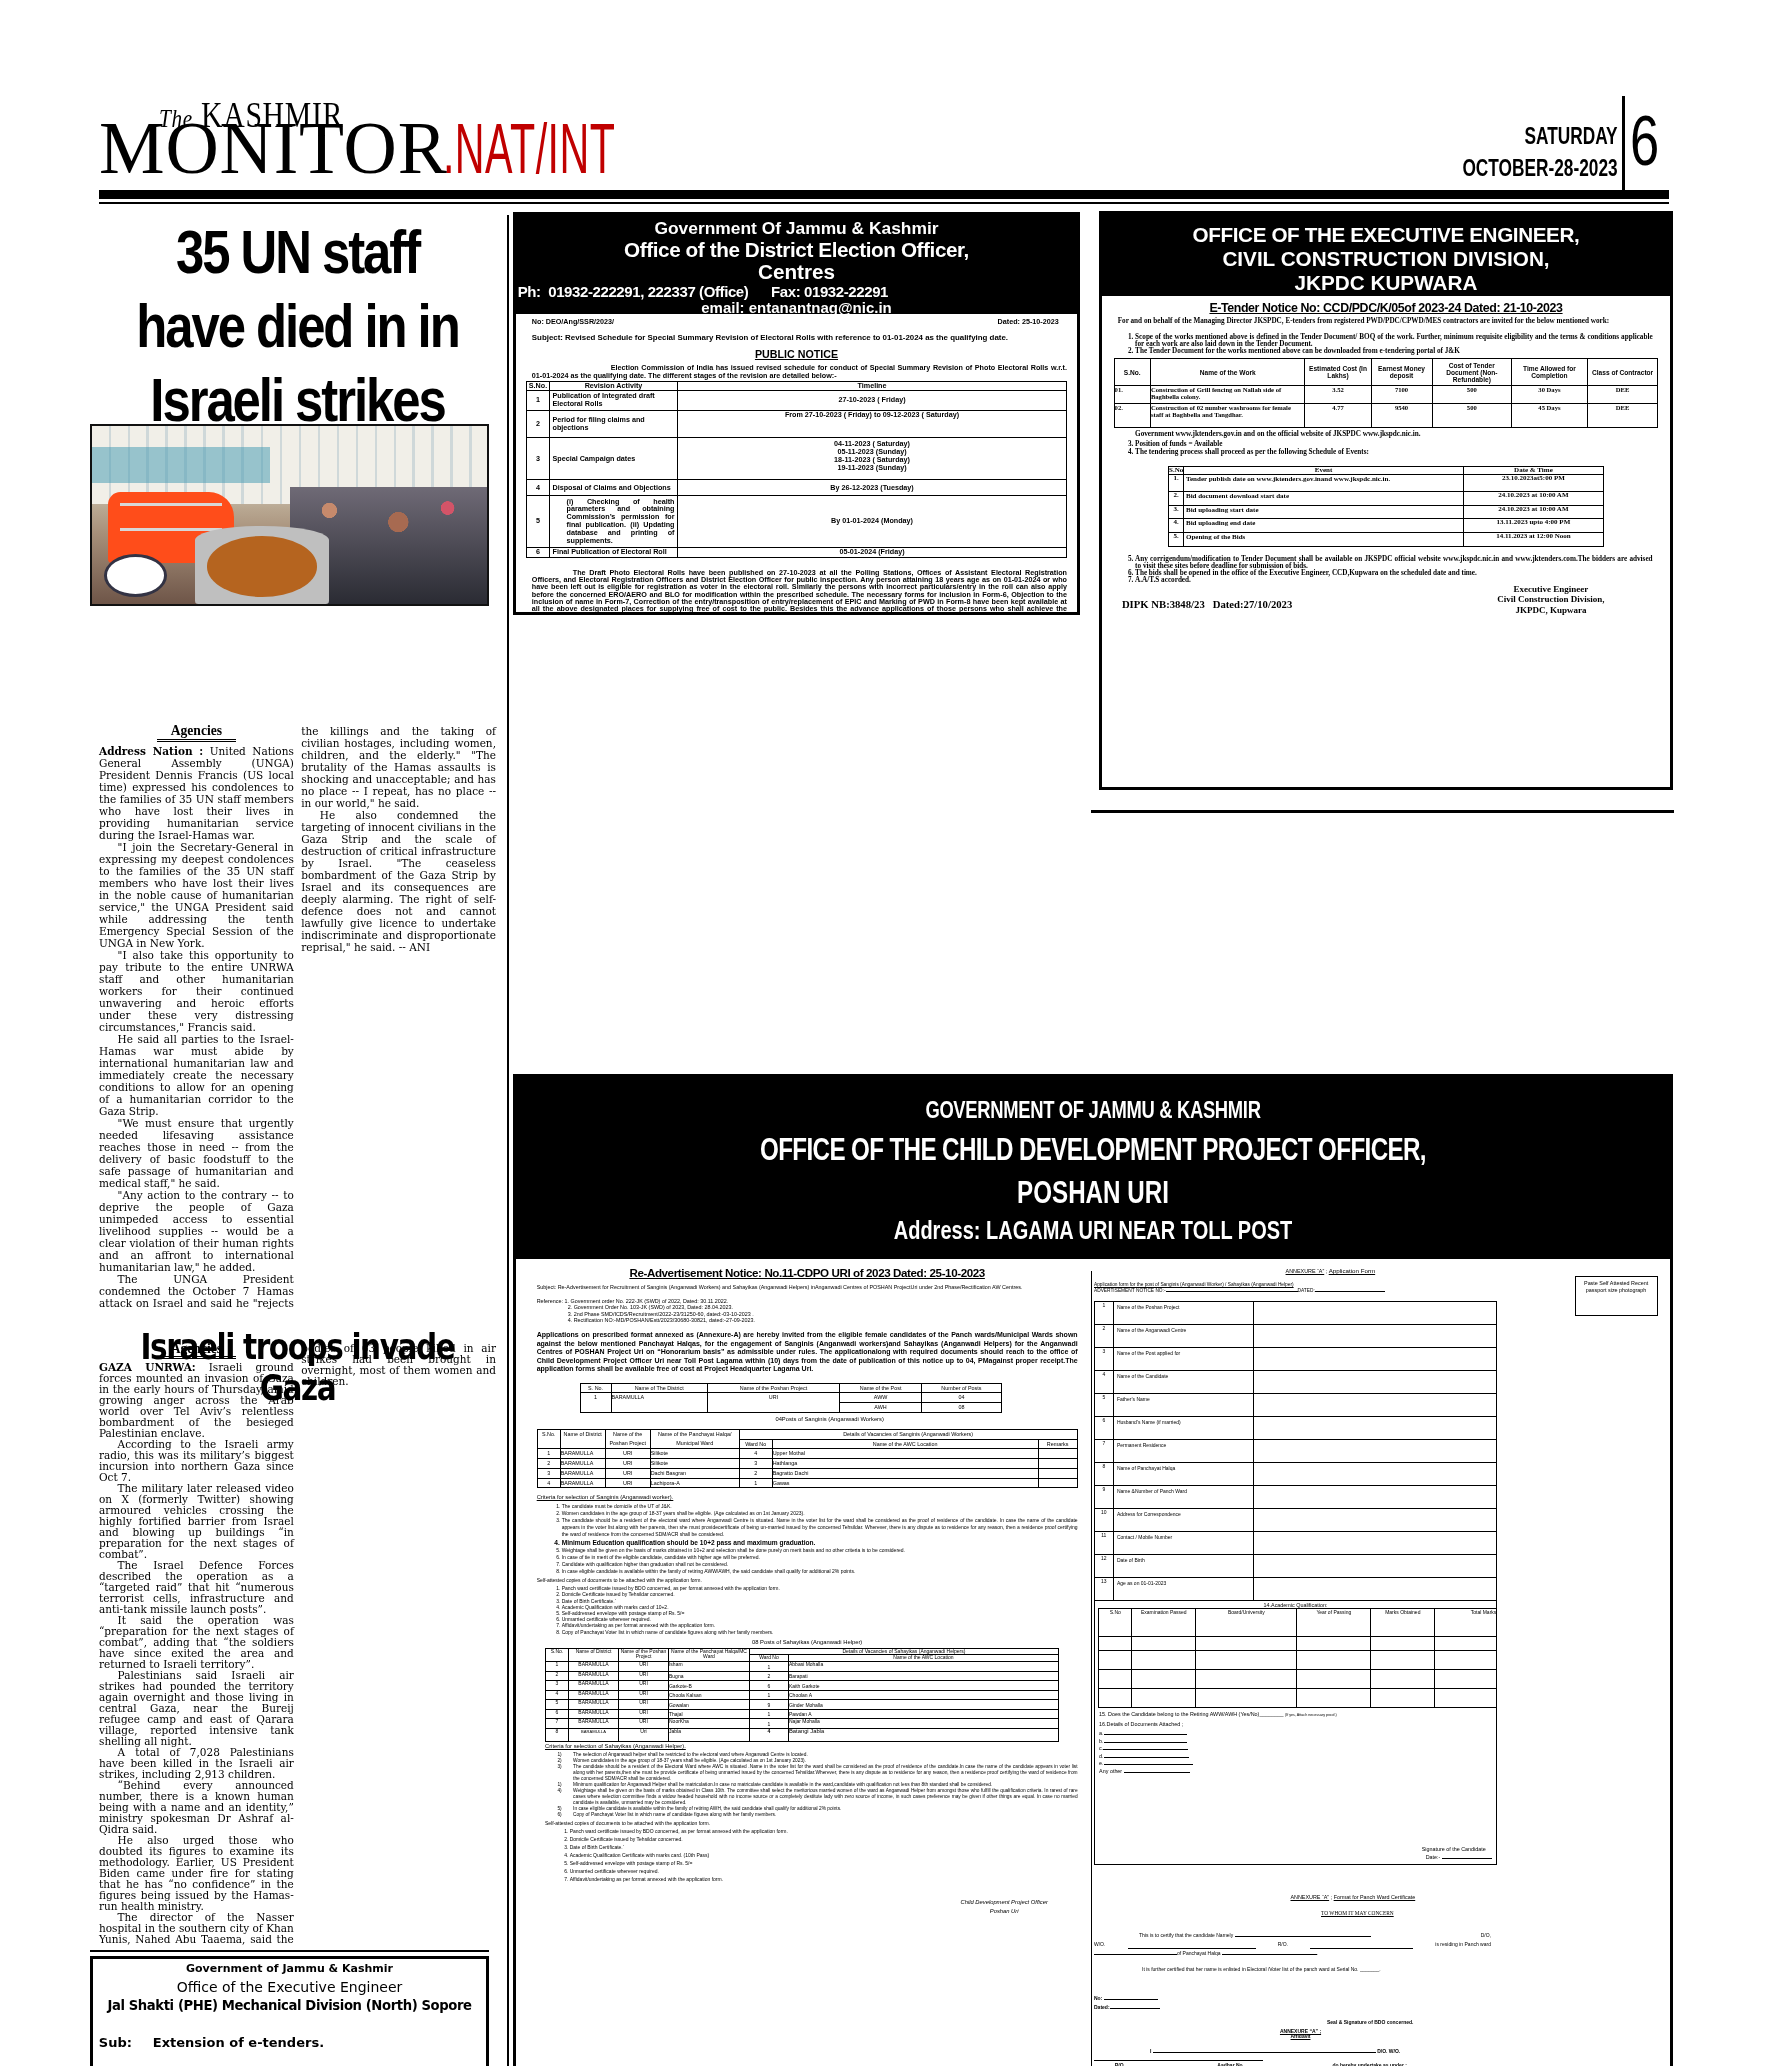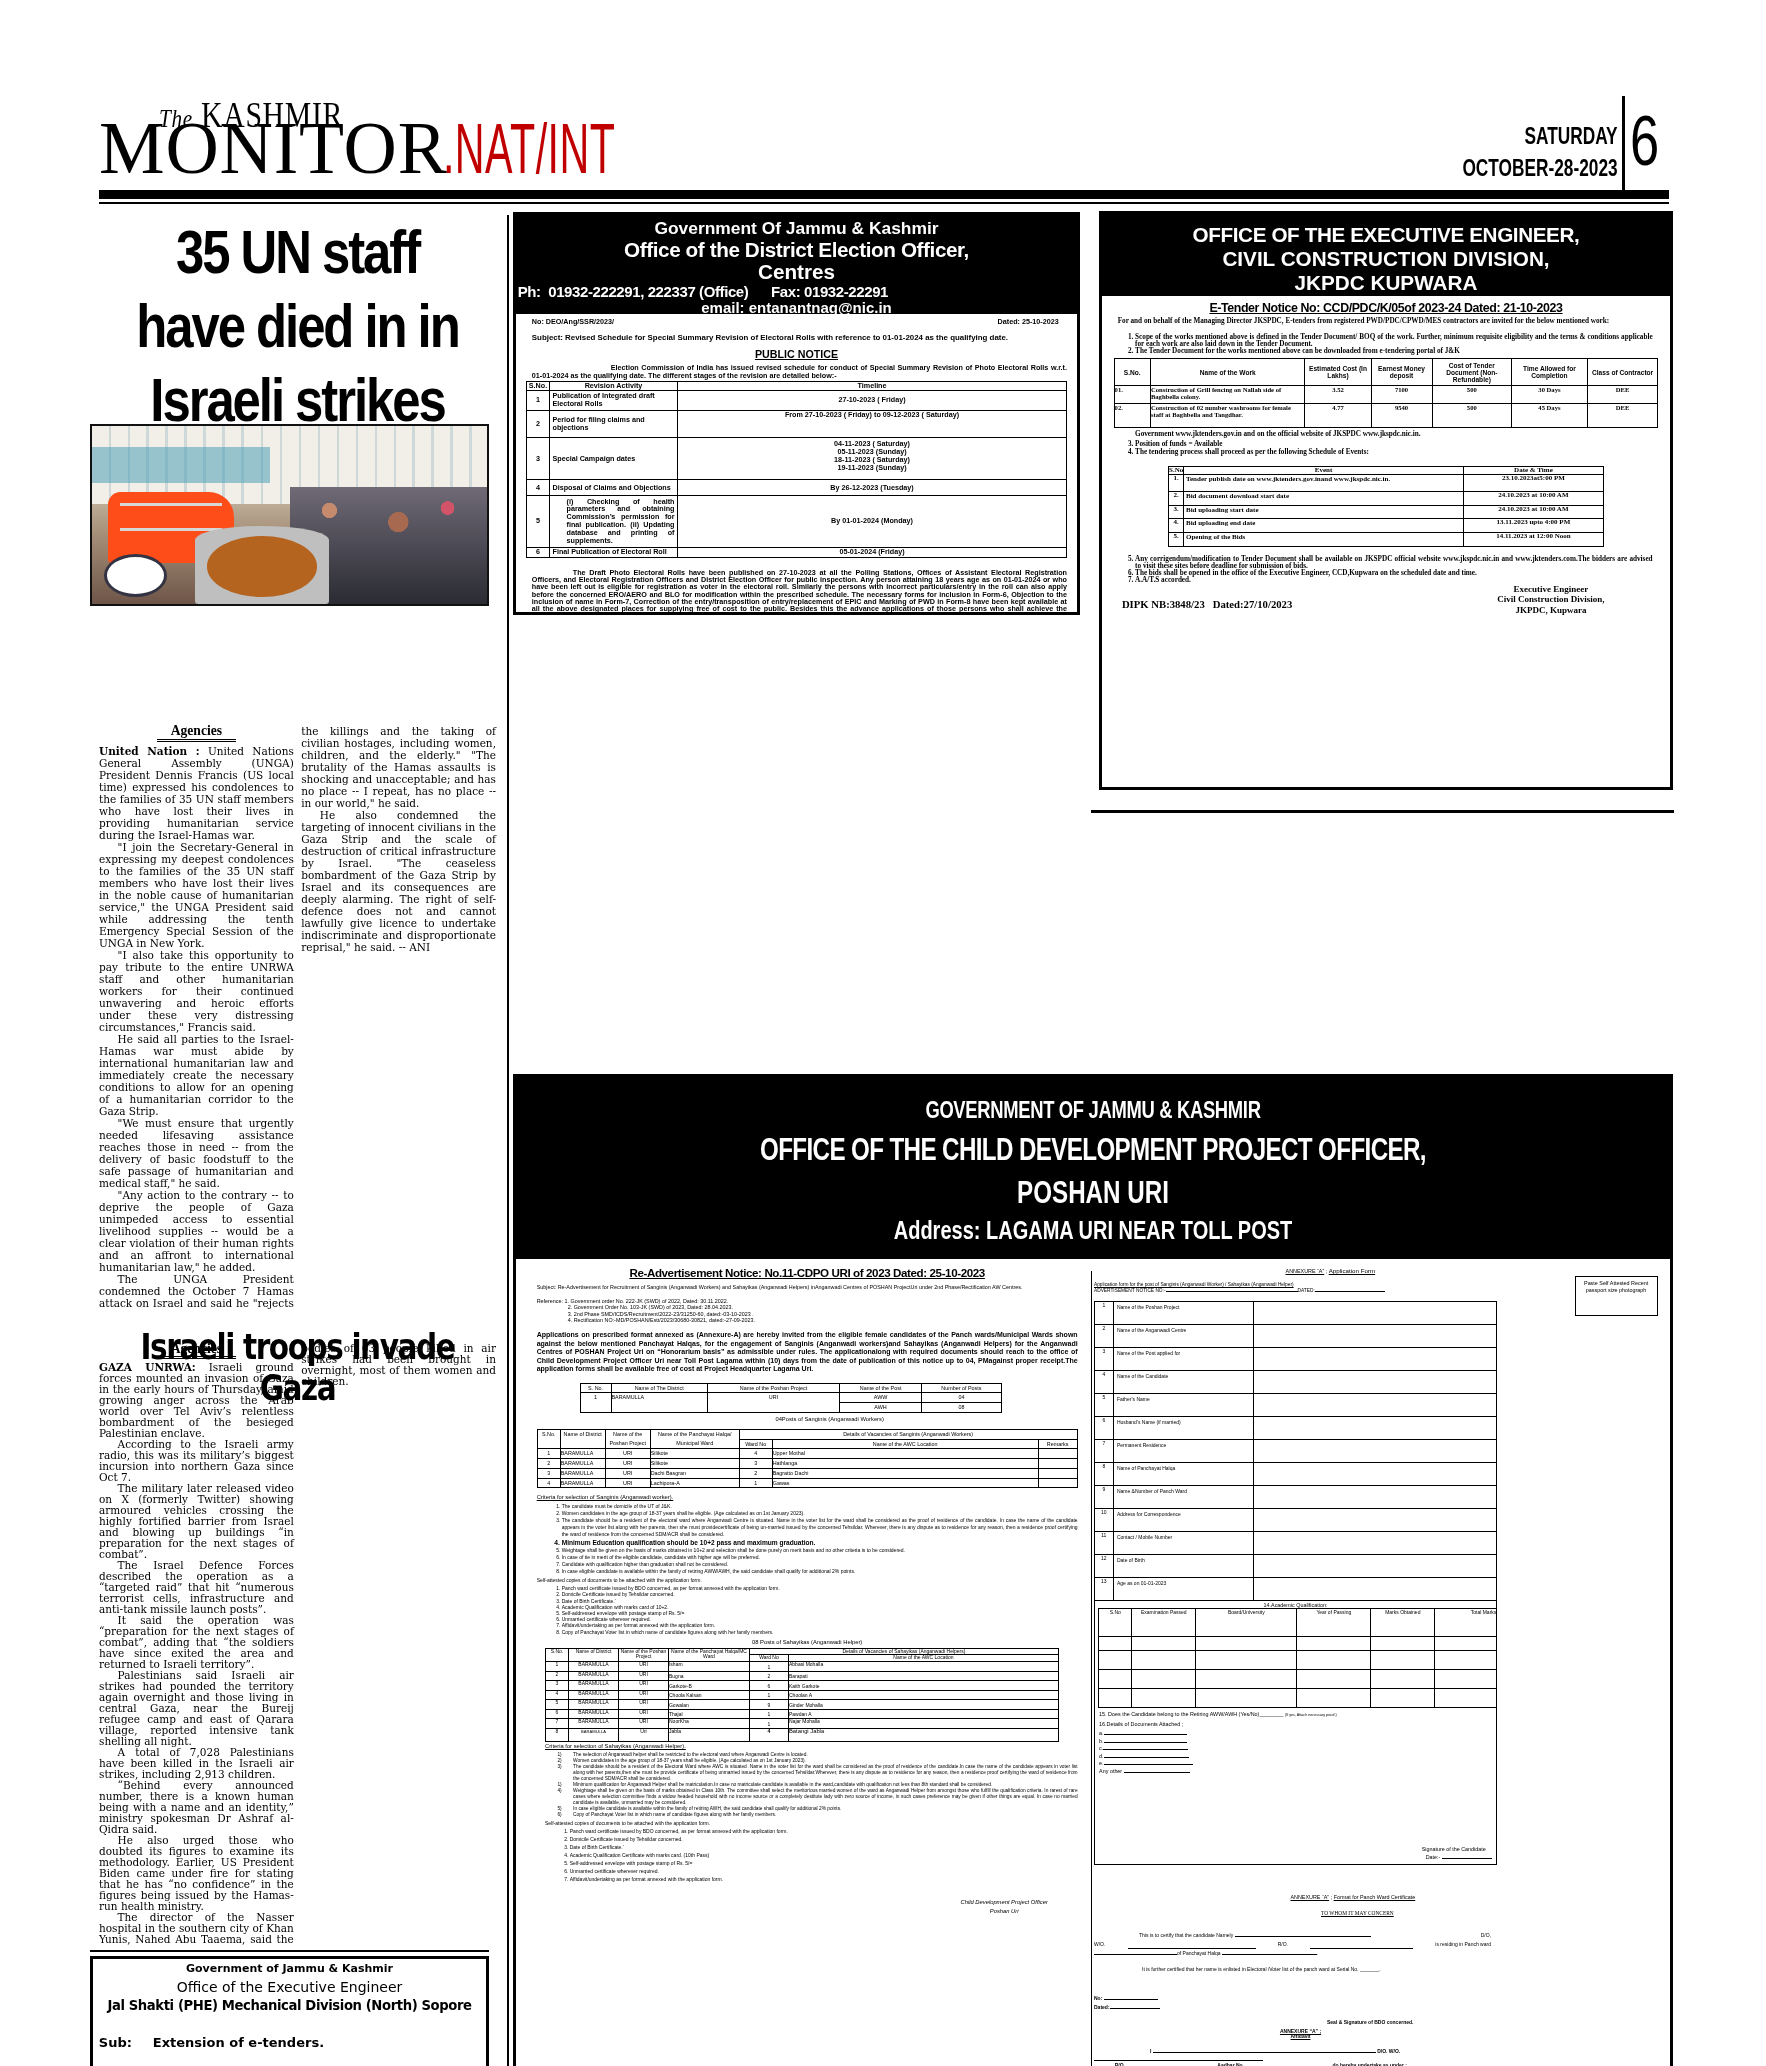--- a/index.html
+++ b/index.html
@@ -73,21 +73,21 @@
     <div class="crowd"></div>
     <div class="vest"></div>
     <div class="pot"></div>
     <div class="soup"></div>
     <div class="plate"></div>
 </div>
 
 <div class="abs" style="left:99px;top:725px;width:397px;height:587px">
   <div class="col2 story" style="height:587px">
     <div class="byline" style="margin:0 auto 3.3px">Agencies</div>
-    <p class="first"><b>United Nation :</b> <span>United Nations General Assembly (UNGA) President Dennis Francis  (US local time) expressed his condolences to the families of 35 UN staff members who have lost their lives in providing humanitarian service during the Israel-Hamas war.</span></p>
+    <p class="first"><b>Address Nation :</b> <span>United Nations General Assembly (UNGA) President Dennis Francis  (US local time) expressed his condolences to the families of 35 UN staff members who have lost their lives in providing humanitarian service during the Israel-Hamas war.</span></p>
     <p>"I join the Secretary-General in expressing my deepest condolences to the families of the 35 UN staff members who have lost their lives in the noble cause of humanitarian service," the UNGA President said while addressing the tenth Emergency Special Session of the UNGA in New York.</p>
     <p>"I also take this opportunity to pay tribute to the entire UNRWA staff and other humanitarian workers for their continued unwavering and heroic efforts under these very distressing circumstances," Francis said.</p>
     <p>He said all parties to the Israel-Hamas war must abide by international humanitarian law and immediately create the necessary conditions to allow for an opening of a humanitarian corridor to the Gaza Strip.</p>
     <p>"We must ensure that urgently needed lifesaving assistance reaches those in need -- from the delivery of basic foodstuff to the safe passage of humanitarian and medical staff," he said.</p>
     <p>"Any action to the contrary -- to deprive the people of Gaza unimpeded access to essential livelihood supplies -- would be a clear violation of their human rights and an affront to international humanitarian law," he added.</p>
     <p>The UNGA President condemned the October 7 Hamas attack on Israel and said he "rejects the killings and the taking of civilian hostages, including women, children, and the elderly." "The brutality of the Hamas assaults is shocking and unacceptable; and has no place -- I repeat, has no place -- in our world," he said.</p>
     <p>He also condemned the targeting of innocent civilians in the Gaza Strip and the scale of destruction of critical infrastructure by Israel. "The ceaseless bombardment of the Gaza Strip by Israel and its consequences are deeply alarming. The right of self-defence does not and cannot lawfully give licence to undertake indiscriminate and disproportionate reprisal," he said. -- ANI</p>
   </div>
 </div>
 

